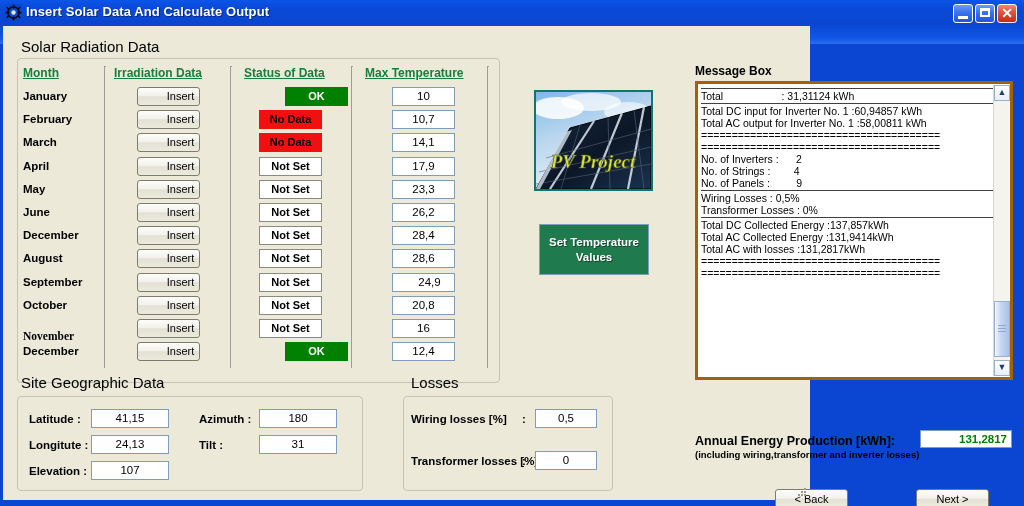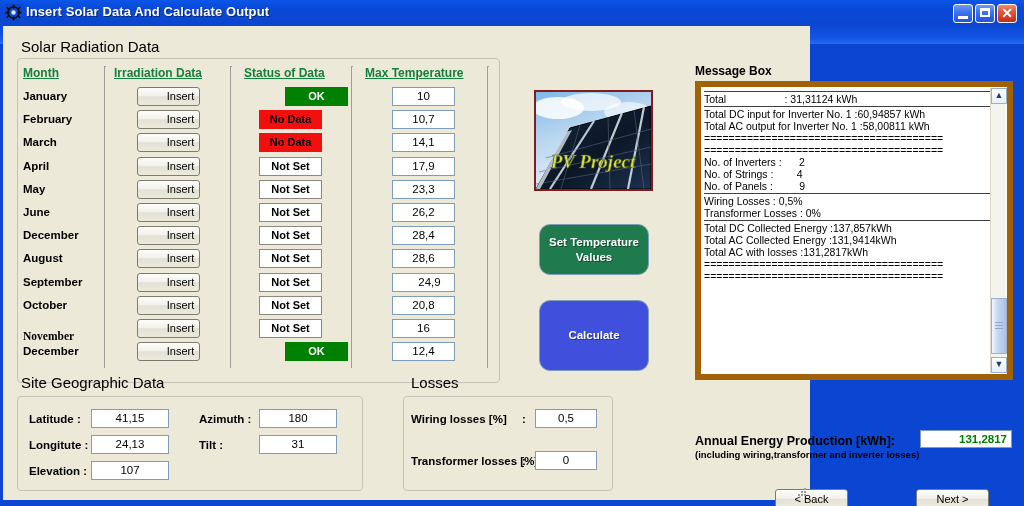--- a/index.html
+++ b/index.html
@@ -142,32 +142,32 @@
     white-space: nowrap;
   }
   .status.ok    { background:#008000; color:#ffffff; border:1px solid #008000;margin-left:26px; }
   .status.nodata{ background:#f20f0f; color:#000000; border:1px solid #f20f0f; }
   .status.notset{ background:#ffffff; color:#000000; border:1px solid #8a8a7e; }
 
   
   #pv-image {
     position: absolute;
     left: 531px; top: 64px; width: 119px; height: 101px;
-    border: 2px solid #7f1d1d;
+    border: 2px solid #0f766e;
     box-sizing: border-box;
     overflow: hidden;
     background: #d946ef;
   }
   #pv-image svg { display:block; }
 
   .bigbtn {
     position: absolute;
     box-sizing: border-box;
     border: 1px solid #7f9db9;
-    border-radius: 11px;
+    border-radius: 0;
     color: #ffffff;
     font-size: 11.5px; font-weight: bold;
     text-align: center;
     line-height: 1.25;
     display: flex; align-items: center; justify-content: center;
     white-space: pre-line;
     cursor: default;
   }
   #btn-settemp {
     left: 536px; top: 198px; width: 110px; height: 51px;
@@ -178,21 +178,21 @@
     left: 536px; top: 274px; width: 110px; height: 71px;
     background: #4150dc;
     text-shadow: 1px 1px 0 rgba(0,0,0,0.4);
   }
 
   
   #msg-label { left: 692px; top: 38px; font-size: 12px; font-weight: bold; }
   #msgbox {
     position: absolute;
     left: 692px; top: 55px; width: 318px; height: 299px;
-    border: 6px solid #a16207;
+    border: 3px solid #a16207;
     background: #ffffff;
     box-sizing: border-box;
   }
   #msg-inner {
     position: absolute;
     left: 3px; top: 3px; width: 292px; bottom: 3px;
     overflow: hidden;
     font-size: 10.5px;
     color: #000;
     line-height: 12px;
@@ -389,21 +389,20 @@
           <line x1="72" y1="25" x2="74" y2="97"></line>
           <line x1="98" y1="18" x2="108" y2="97"></line>
         </g>
         <polygon points="0,97 30,40 36,38 4,97" fill="#cdd6e0" opacity="0.85"></polygon>
         <text x="57" y="76" text-anchor="middle" font-family="Liberation Serif, serif" font-size="19" font-style="italic" font-weight="bold" fill="#d6e04a" stroke="#4e5a10" stroke-width="0.6">PV Project</text>
       </svg>
     </div>
 
     <div class="bigbtn" id="btn-settemp">Set Temperature
 Values</div>
-    <div class="bigbtn" id="btn-calculate">Calculate</div>
 
     <div class="grouplabel" id="msg-label">Message Box</div>
     <div id="msgbox">
       <div id="msg-inner"><div class="msg-rule"></div><div class="msg-line">Total                    : 31,31124 kWh</div><div class="msg-rule"></div><div class="msg-line"></div><div class="msg-line"></div><div class="msg-line">Total DC input for Inverter No. 1 :60,94857 kWh</div><div class="msg-line">Total AC output for Inverter No. 1 :58,00811 kWh</div><div class="msg-line"></div><div class="msg-line">=======================================</div><div class="msg-line">=======================================</div><div class="msg-line">No. of Inverters :      2</div><div class="msg-line">No. of Strings :        4</div><div class="msg-line">No. of Panels :         9</div><div class="msg-line"></div><div class="msg-rule"></div><div class="msg-line">Wiring Losses : 0,5%</div><div class="msg-line">Transformer Losses : 0%</div><div class="msg-line"></div><div class="msg-rule"></div><div class="msg-line">Total DC Collected Energy :137,857kWh</div><div class="msg-line">Total AC Collected Energy :131,9414kWh</div><div class="msg-line">Total AC with losses :131,2817kWh</div><div class="msg-line">=======================================</div><div class="msg-line">=======================================</div></div>
       <div id="msg-scroll">
         <div class="sb-arrow" id="sb-up">▲</div>
         <div id="sb-thumb">
             <div class="grip"></div>
           </div>
         <div class="sb-arrow" id="sb-down">▼</div>

